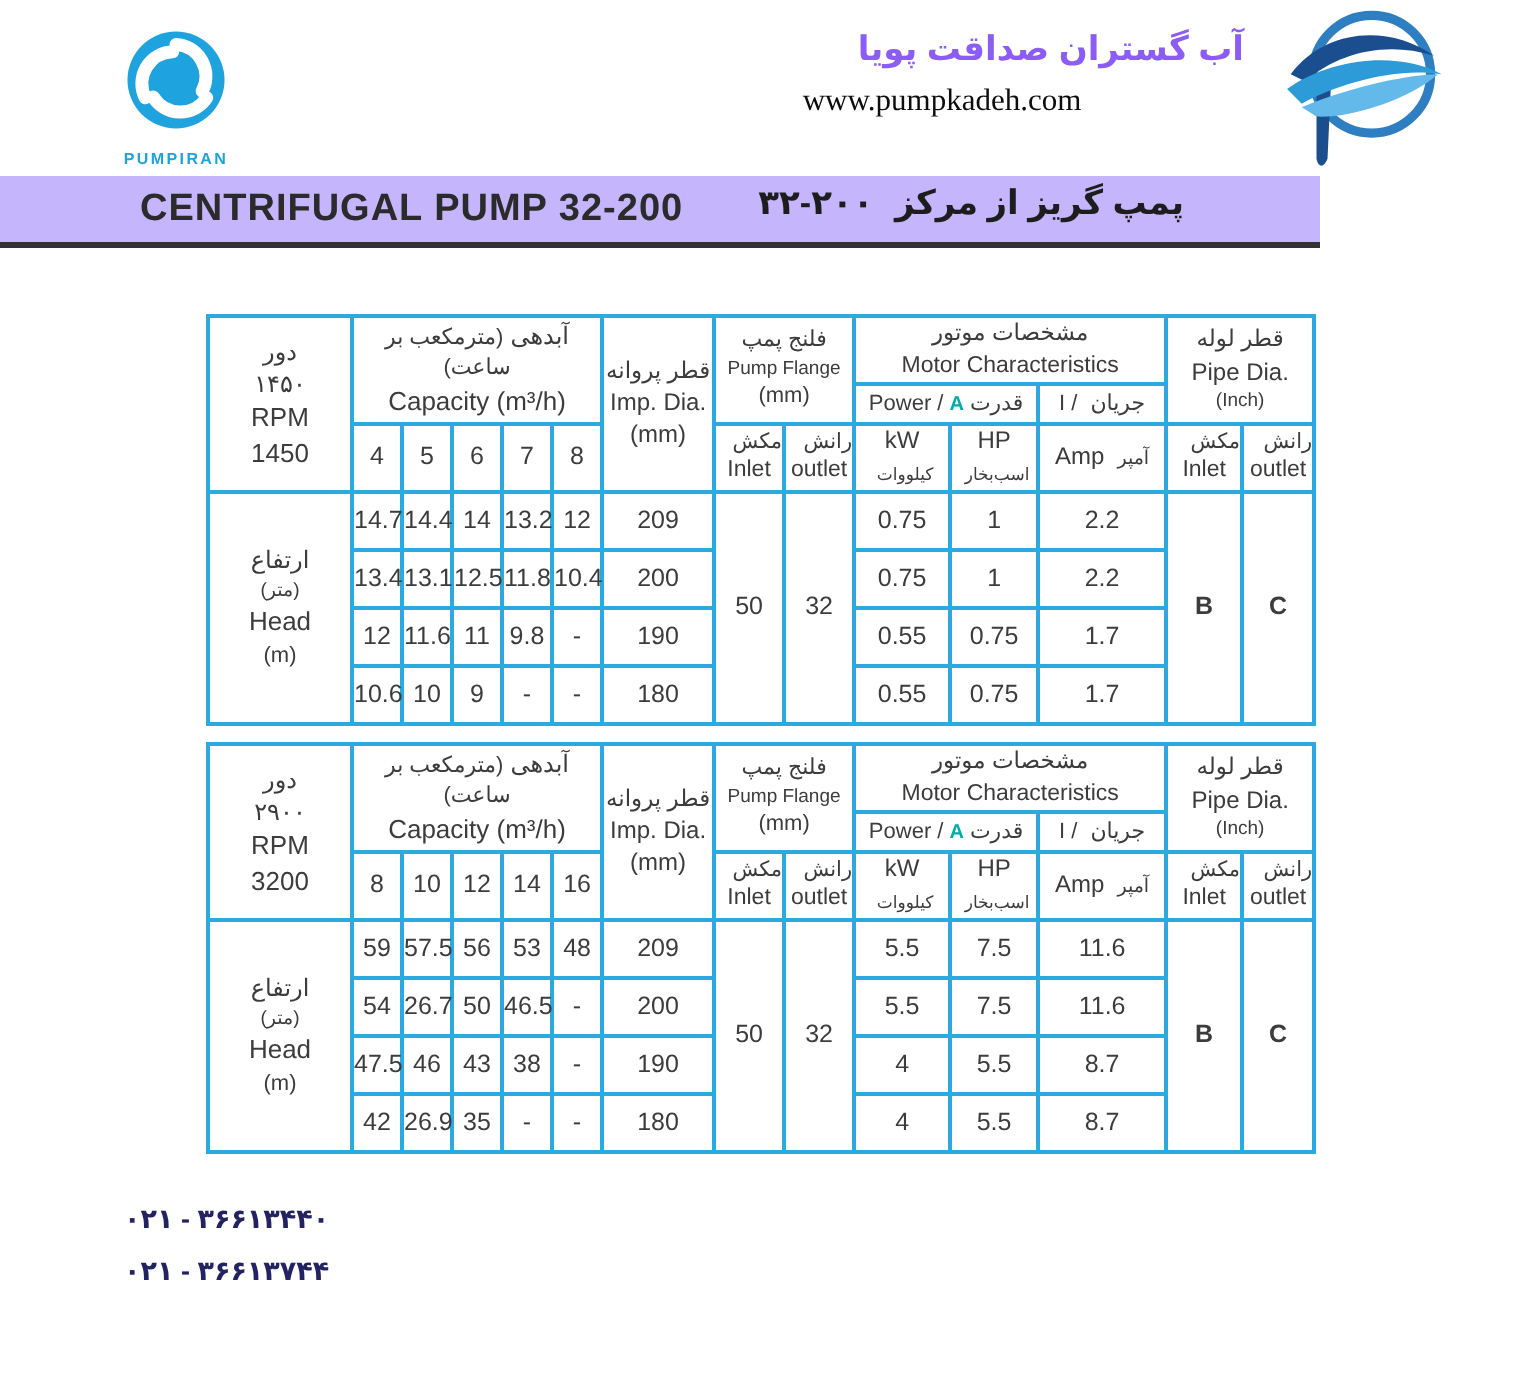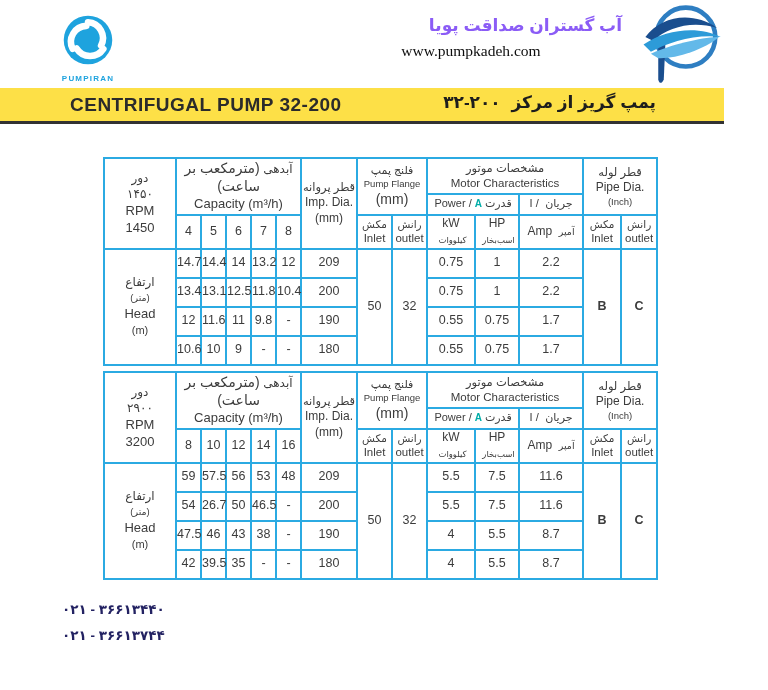--- a/index.html
+++ b/index.html
@@ -9,35 +9,35 @@
   
   .pumpiran{position:absolute;left:60px;top:12px;width:56px;text-align:center;}
   .pumpiran-word{margin-top:2px;font-size:8px;font-weight:bold;color:#1ea3de;letter-spacing:1.2px;}
   .kadeh-logo{position:absolute;left:638px;top:0px;}
   .company-fa{position:absolute;right:146px;top:15px;width:300px;text-align:right;direction:rtl;
               font-size:17px;font-weight:bold;color:#8b5cf6;}
   .site-url{position:absolute;right:152px;top:42px;width:290px;text-align:center;
             font-family:"Liberation Serif","DejaVu Serif",serif;font-size:15.5px;color:#0d0d0d;}
 
   
-  .title-bar{position:absolute;left:0;top:88px;width:724px;height:33px;background:#fde047;
+  .title-bar{position:absolute;left:0;top:88px;width:660px;height:33px;background:#c4b5fd;
              border-bottom:3px solid #323232;}
   .title-en{position:absolute;left:70px;top:6px;font-size:19px;font-weight:bold;color:#2b2b2b;letter-spacing:.5px;}
   .title-fa{position:absolute;right:68px;top:4px;direction:rtl;font-size:17px;font-weight:bold;color:#1d1d1d;}
   .title-fa .num{margin-right:6px;text-align:right;}
 
   
   table.spec{position:absolute;left:103px;border-collapse:collapse;table-layout:fixed;width:553px;
              background:#fff;}
   table.spec td{border:2px solid #2baae2;text-align:center;vertical-align:middle;padding:0;
                 font-size:12.5px;color:#3c3c3c;line-height:1.25;}
   tr.hr1{height:34px;} tr.hr2{height:20px;} tr.hr3{height:34px;} tr.dr{height:29px;}
   .t1{top:157px;} .t2{top:371px;}
 
-  .s85{font-size:8.5px;} .s9{font-size:14px;} .s95{font-size:9.5px;} .s10{font-size:10.5px;}
+  .s85{font-size:8.5px;} .s9{font-size:11px;} .s95{font-size:9.5px;} .s10{font-size:10.5px;text-align:right;}
   .s11{font-size:11px;} .s115{font-size:11.5px;} .s12{font-size:12px;} .s13{font-size:13px;}
   .rtl{direction:rtl;unicode-bidi:isolate;}
   .gap2>*{margin:1px 0;}
   .marker{color:#00ada8;font-weight:bold;font-size:10px;margin:0 3px;}
   .pipe-letter{color:#2baae2;font-weight:bold;font-size:10px;} .ml3{margin-left:3px;}
   .headcell div{margin:2px 0;}
   .rpmcell div{margin:1px 0;}
 
   
   .phones{position:absolute;left:62px;top:597px;font-size:13.5px;font-weight:bold;color:#232262;
@@ -345,21 +345,21 @@
       <td>43</td>
       <td>38</td>
       <td>-</td>
       <td>190</td>
       <td>4</td>
       <td>5.5</td>
       <td>8.7</td>
     </tr>
     <tr class="dr">
       <td>42</td>
-      <td>39.5</td>
+      <td>26.9</td>
       <td>35</td>
       <td>-</td>
       <td>-</td>
       <td>180</td>
       <td>4</td>
       <td>5.5</td>
       <td>8.7</td>
     </tr>
   </tbody>
     </table>

